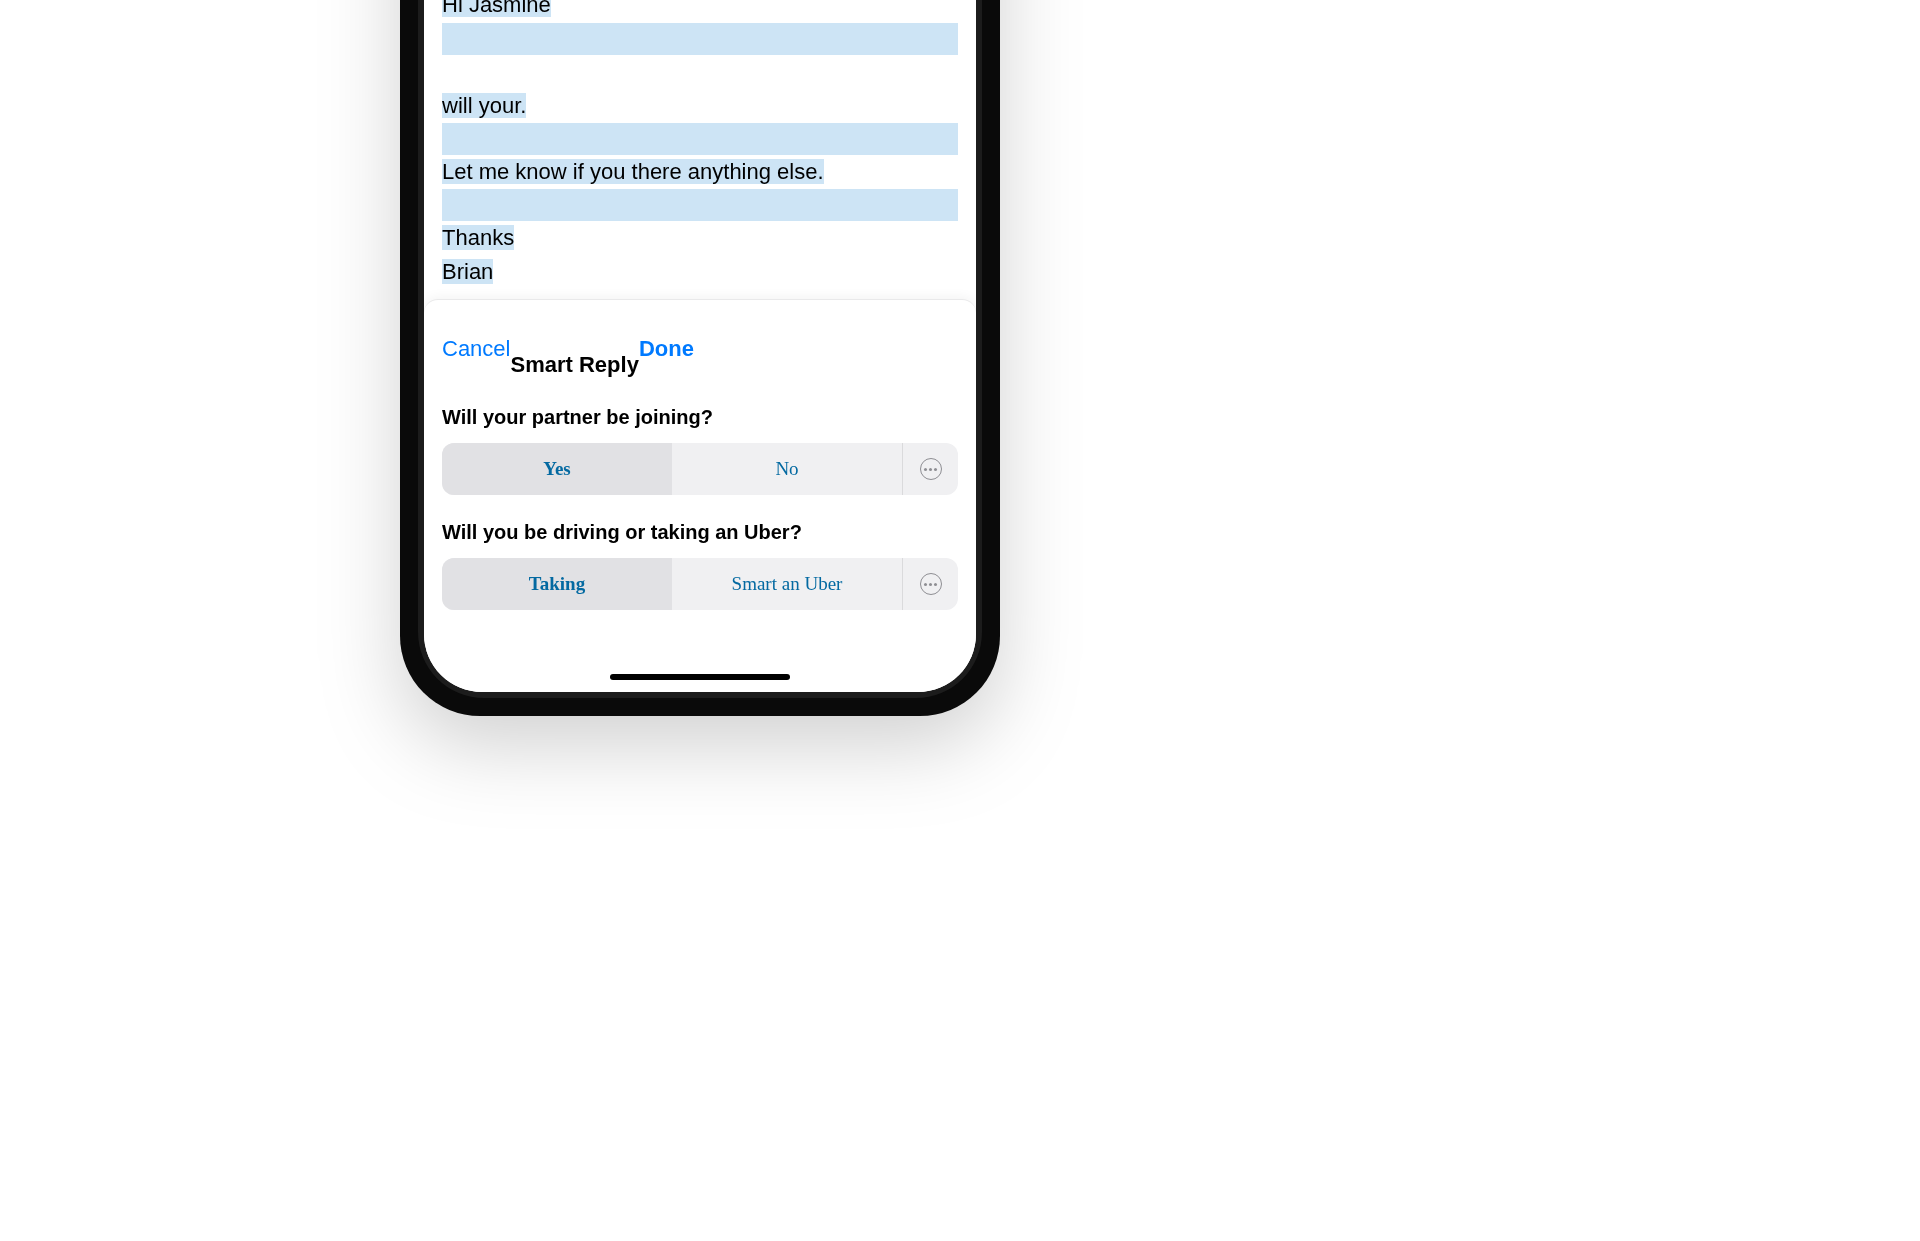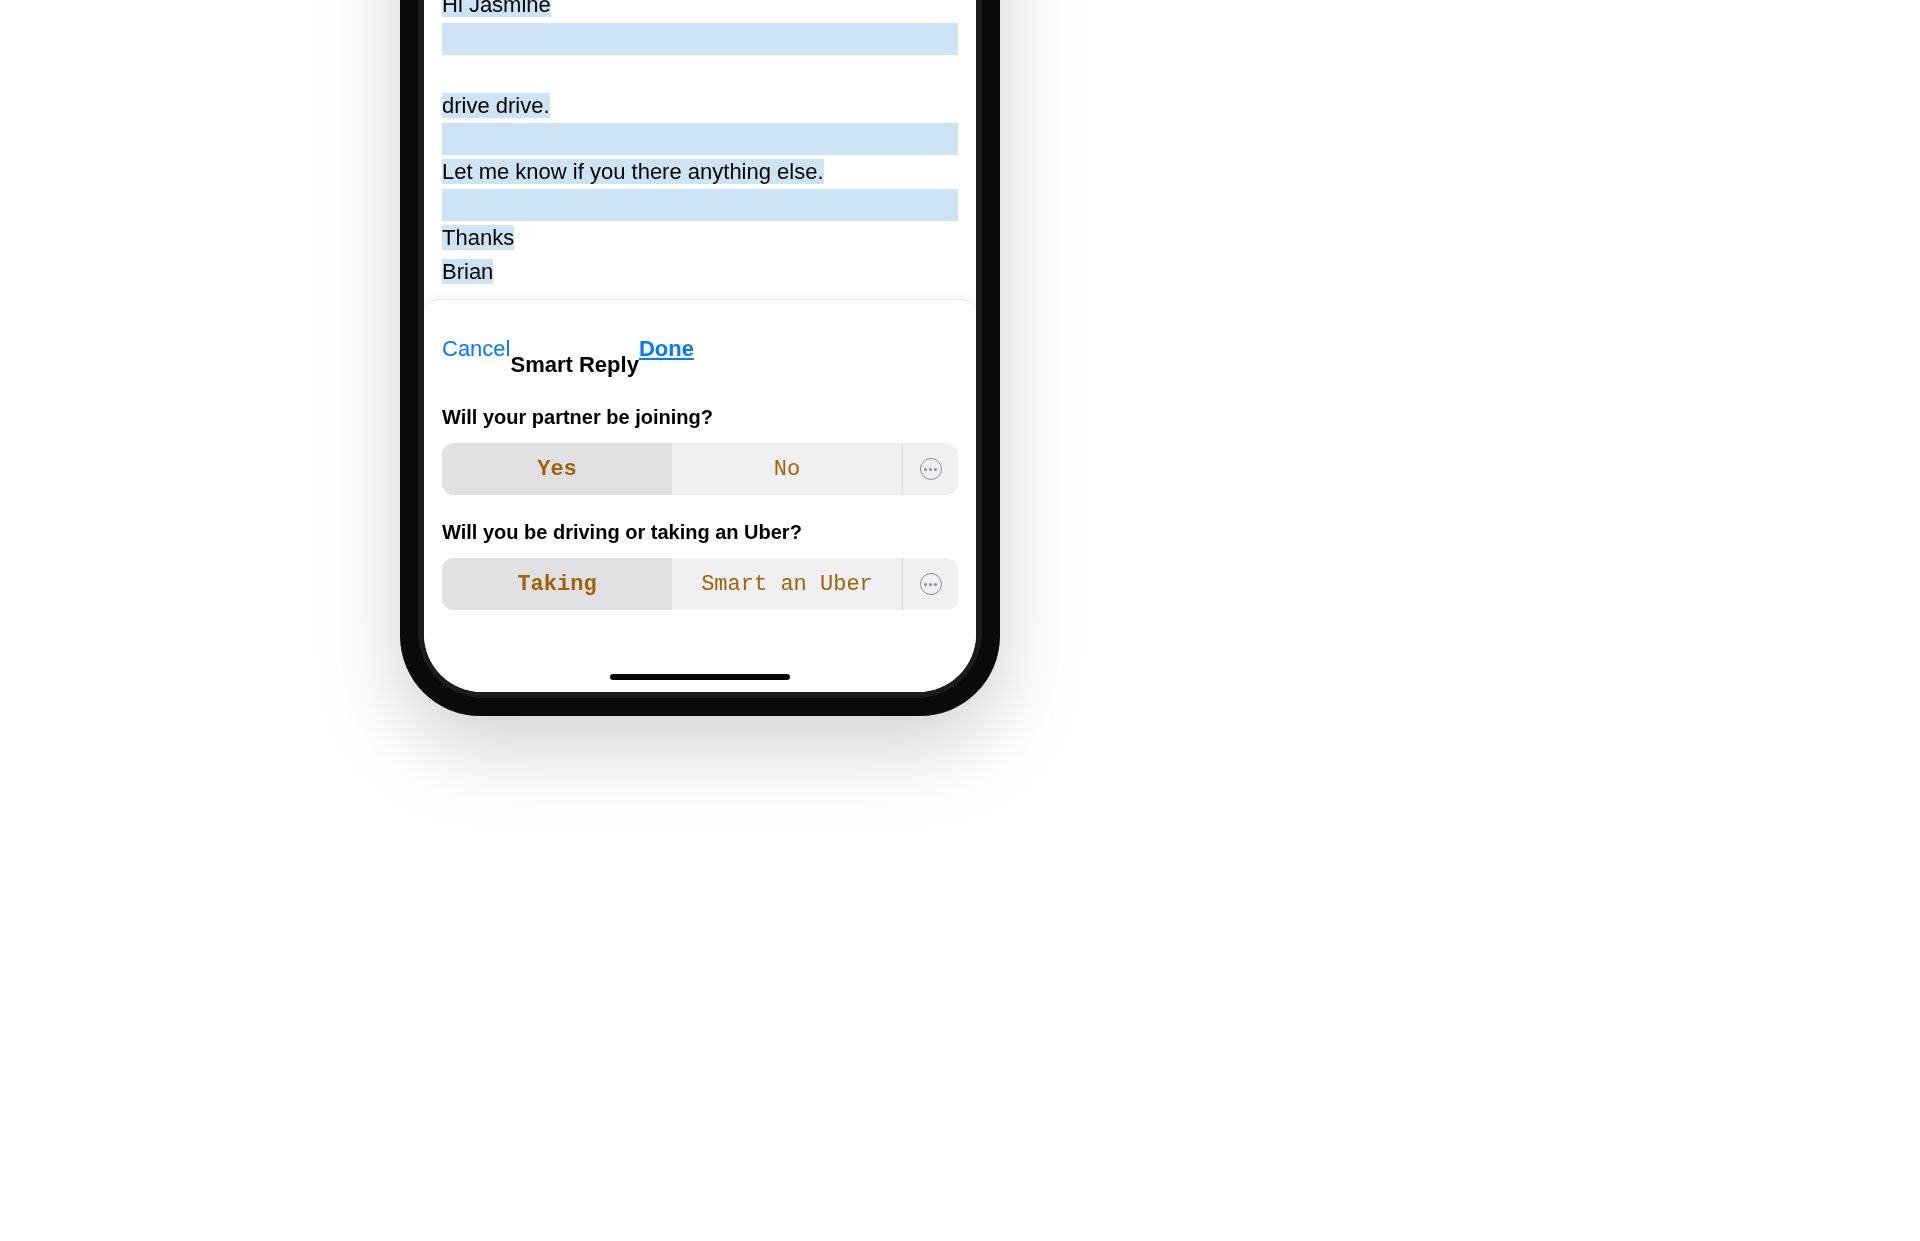--- a/index.html
+++ b/index.html
@@ -91,21 +91,21 @@
 
   .sheet-cancel, .sheet-done {
     color: #007aff;
     font-size: 22px;
     cursor: pointer;
     background: none;
     border: none;
     font-family: inherit;
   }
 
-  .sheet-done { font-weight: 600; text-decoration: underline; }
+  .sheet-done { font-weight: 600; }
 
   .sheet-title {
     font-size: 22px;
     font-weight: 700;
     color: #000;
     margin-top: 32px;
   }
 
   .question-block { margin-bottom: 26px; }
 
@@ -123,26 +123,26 @@
     height: 52px;
     align-items: stretch;
     overflow: hidden;
   }
 
   .seg-opt {
     flex: 1;
     display: flex;
     align-items: center;
     justify-content: center;
-    font-size: 22px;
-    color: #a16207;
+    font-size: 19px;
+    color: #0369a1;
     cursor: pointer;
     border: none;
     background: transparent;
-    font-family: Liberation Mono, monospace;
+    font-family: Liberation Serif, serif;
   }
 
   .seg-opt.selected {
     background: #e1e1e4;
     font-weight: 600;
   }
 
   .seg-more {
     width: 56px;
     flex: none;
@@ -185,21 +185,21 @@
   <div class="phone-frame">
 
     <div class="phone-border">
       <div class="screen">
 
         <div class="email-body">
           <div class="email-text">
             <span class="hl">Hi Jasmine</span><br>
             <div class="gap hl" style="display:block;"></div>
             <br>
-            <span class="hl">drive drive.</span><br>
+            <span class="hl">will your.</span><br>
             <div class="gap hl" style="display:block;"></div>
             <span class="hl">Let me know if you there anything else.</span><br>
             <div class="gap hl" style="display:block;"></div>
             <span class="hl">Thanks</span><br>
             <span class="hl">Brian</span>
           </div>
         </div>
 
         <div class="sheet">
           <div class="sheet-header">

